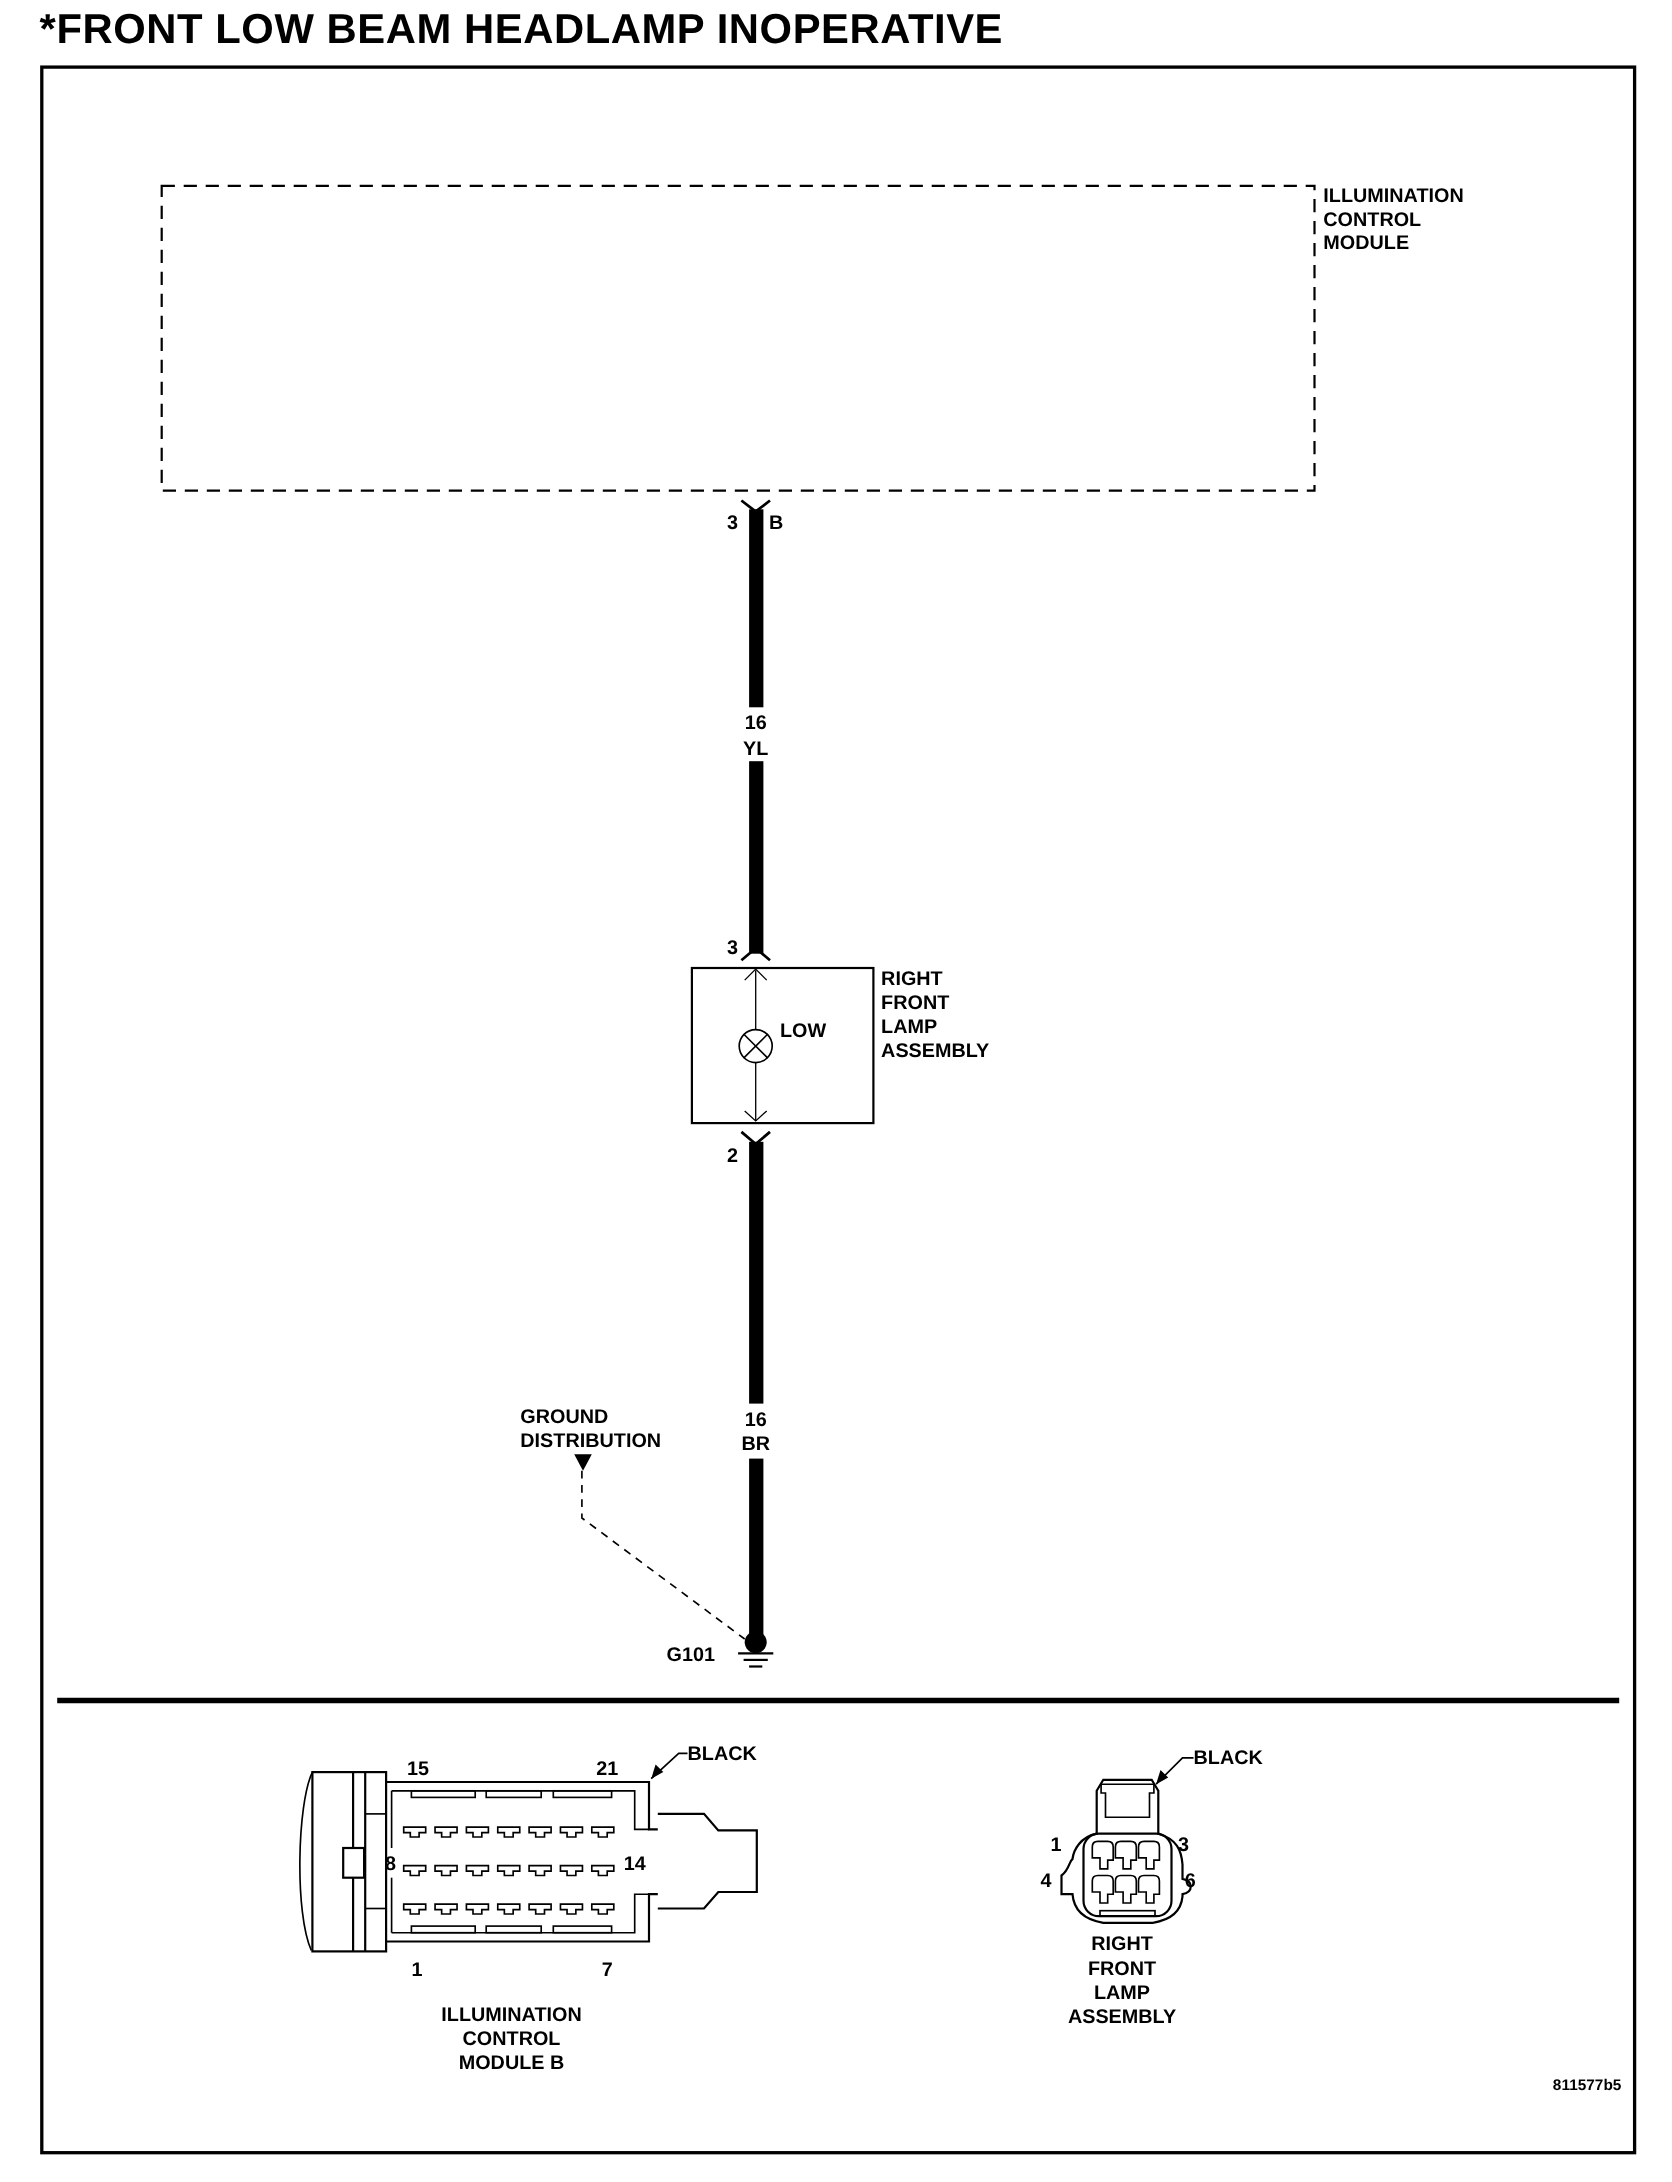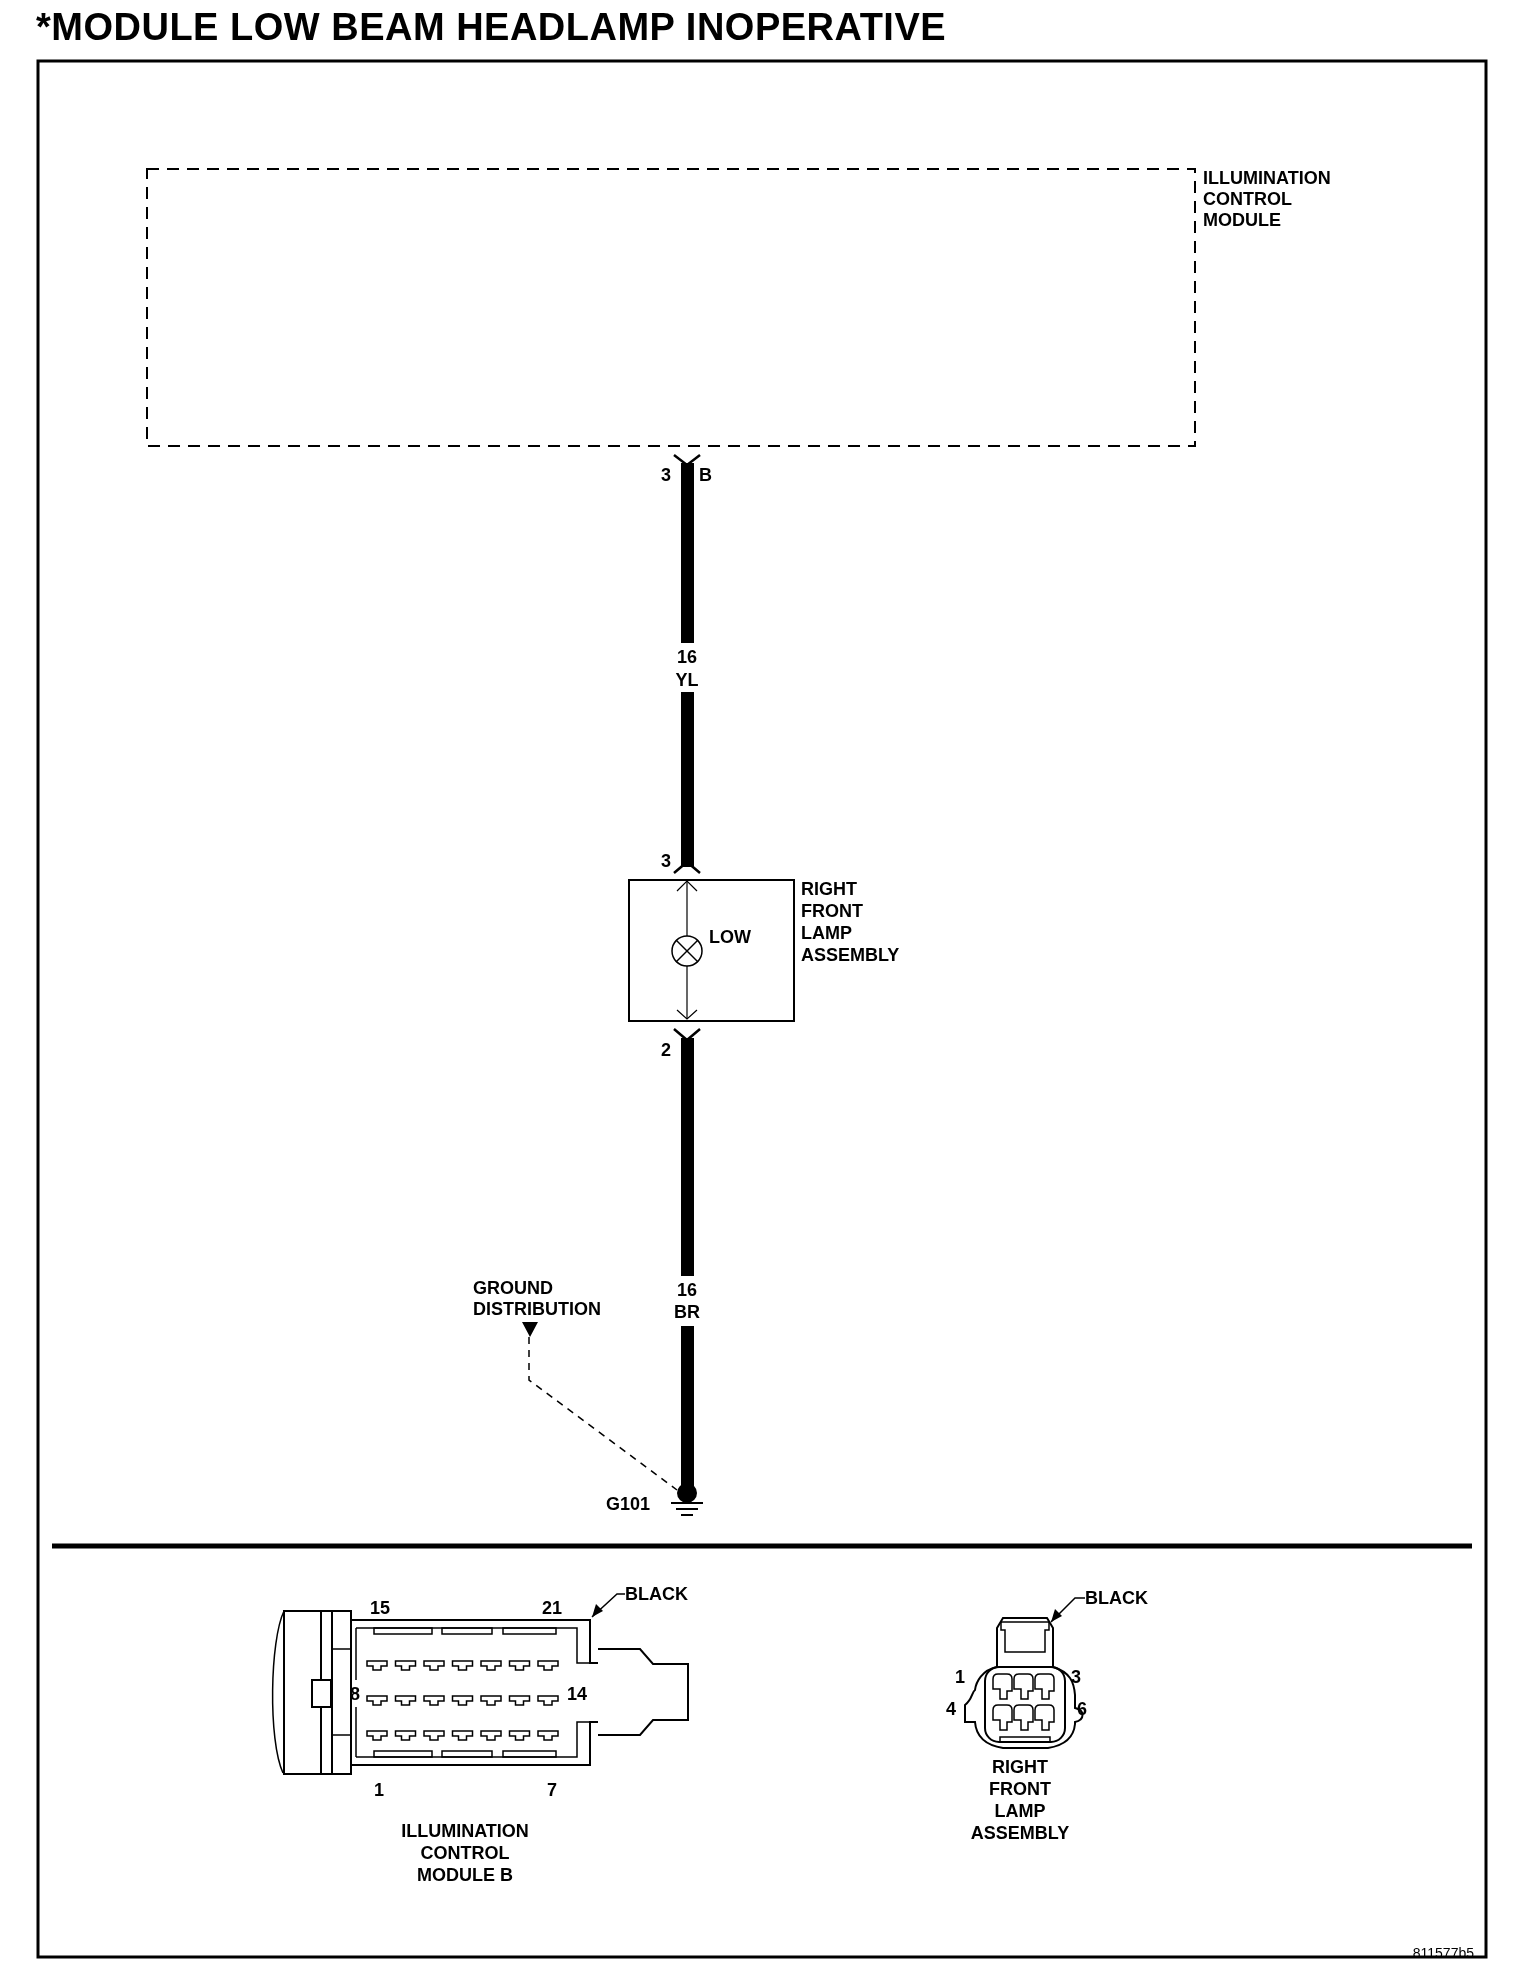--- a/index.html
+++ b/index.html
@@ -1,25 +1,25 @@
 <!DOCTYPE html>
 <html><head>
   <meta charset="utf-8">
   <style>
     html, body { margin: 0; padding: 0; background: #ffffff; }
     body { width: 1520px; height: 1984px; position: relative; overflow: hidden; font-family: "Liberation Sans", sans-serif; color: #000; }
     .title { position: absolute; left: 36px; top: 6px; font-size: 38px; font-weight: bold; letter-spacing: 0.5px; white-space: nowrap; }
     svg { position: absolute; left: 0; top: 0; }
     .lbl { font-family: "Liberation Sans", sans-serif; font-weight: bold; fill: #000; }
-    .code { position: absolute; right: 46px; top: 1945px; font-size: 14px; font-weight: normal; }
+    .code { position: absolute; right: 46px; top: 1887px; font-size: 14px; font-weight: bold; }
   </style>
 </head>
 <body>
 
-<div class="title">*MODULE LOW BEAM HEADLAMP INOPERATIVE</div>
+<div class="title">*FRONT LOW BEAM HEADLAMP INOPERATIVE</div>
 
 <svg width="1520" height="1984" viewBox="0 0 1520 1984">
 
   <rect x="38" y="61" width="1448" height="1896" fill="none" stroke="#000" stroke-width="3"></rect>
 
   <rect x="147" y="169" width="1048" height="277" fill="none" stroke="#000" stroke-width="2" stroke-dasharray="12,8"></rect>
   <text class="lbl" font-size="18" x="1203" y="184">ILLUMINATION</text>
   <text class="lbl" font-size="18" x="1203" y="205">CONTROL</text>
   <text class="lbl" font-size="18" x="1203" y="226">MODULE</text>
 

